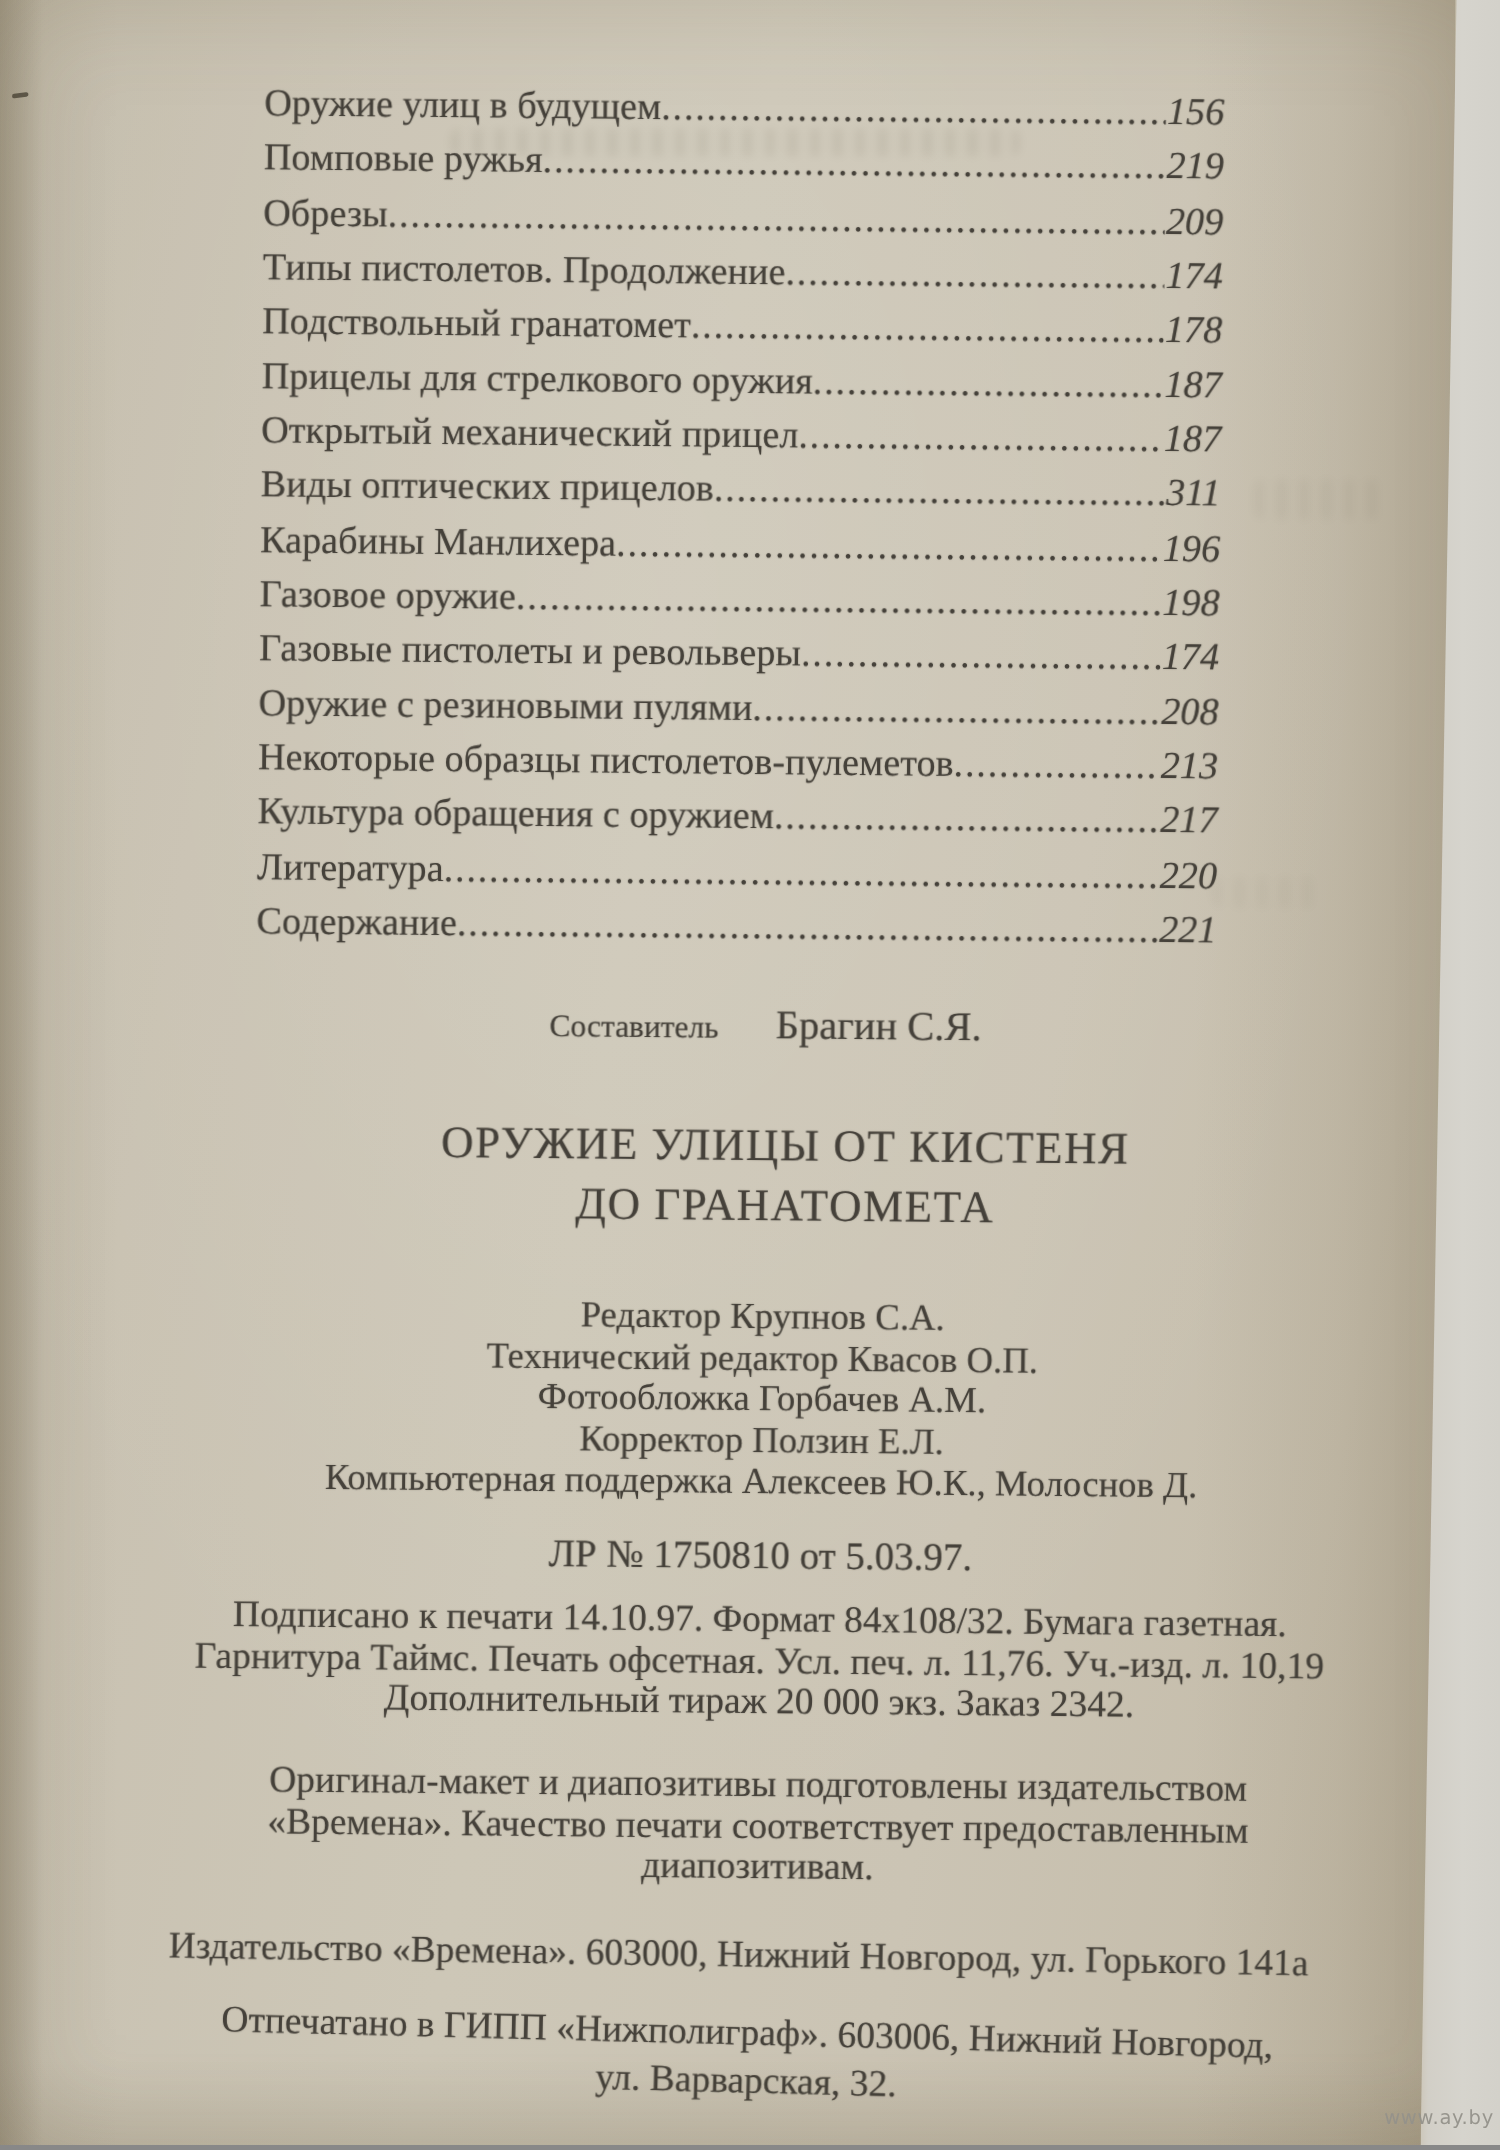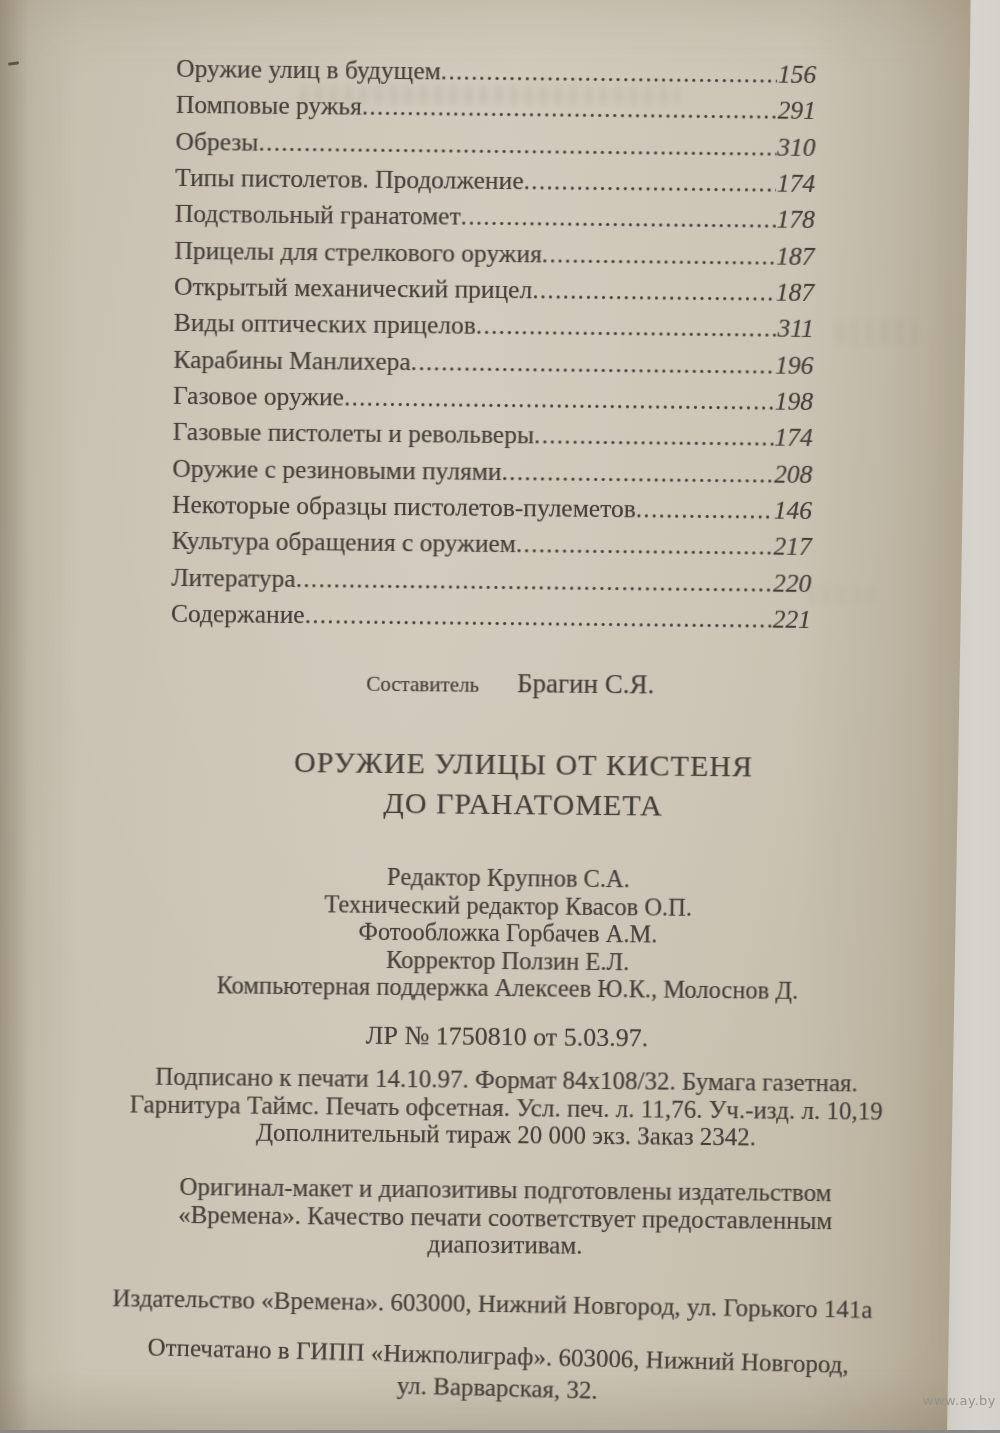--- a/index.html
+++ b/index.html
@@ -69,21 +69,21 @@
   .compiler .role{font-size:21px;}
   .compiler .name{font-size:27px;margin-left:38px;}
   .book-title{top:744px;font-size:30px;line-height:40px;letter-spacing:1px;transform:translateX(14px);}
   .credits{top:864px;font-size:24.5px;line-height:27.5px;}
   .license{top:1022px;font-size:26px;}
   .print-info{top:1066px;font-size:25px;line-height:27.5px;}
   .prepress{top:1176px;font-size:25px;line-height:27.5px;}
   .publisher{top:1290px;font-size:25px;transform:translateX(-12px) rotate(0.35deg);}
   .printer{top:1340px;font-size:25px;line-height:32px;transform:translateX(-6px) rotate(0.9deg);}
   .watermark{
-    position:absolute;right:4px;bottom:22px;z-index:6;
+    position:absolute;right:4px;bottom:10px;z-index:6;
     font-family:"DejaVu Sans","Liberation Sans",sans-serif;
     font-size:13px;letter-spacing:0.5px;color:rgba(148,145,138,0.95);
   }
 </style>
 </head>
 <body>
 
 <div class="page">
 
   <div class="smudge smudge-1"></div>
@@ -99,27 +99,27 @@
 
         <div class="toc-row">
           <span class="toc-label">Оружие улиц в будущем</span>
           <span class="toc-dots"></span>
           <span class="toc-page">156</span>
         </div>
 
         <div class="toc-row">
           <span class="toc-label">Помповые ружья</span>
           <span class="toc-dots"></span>
-          <span class="toc-page">291</span>
+          <span class="toc-page">219</span>
         </div>
 
         <div class="toc-row">
           <span class="toc-label">Обрезы</span>
           <span class="toc-dots"></span>
-          <span class="toc-page">310</span>
+          <span class="toc-page">209</span>
         </div>
 
         <div class="toc-row">
           <span class="toc-label">Типы пистолетов. Продолжение</span>
           <span class="toc-dots"></span>
           <span class="toc-page">174</span>
         </div>
 
         <div class="toc-row">
           <span class="toc-label">Подствольный гранатомет</span>
@@ -165,21 +165,21 @@
 
         <div class="toc-row">
           <span class="toc-label">Оружие с резиновыми пулями</span>
           <span class="toc-dots"></span>
           <span class="toc-page">208</span>
         </div>
 
         <div class="toc-row">
           <span class="toc-label">Некоторые образцы пистолетов-пулеметов</span>
           <span class="toc-dots"></span>
-          <span class="toc-page">146</span>
+          <span class="toc-page">213</span>
         </div>
 
         <div class="toc-row">
           <span class="toc-label">Культура обращения с оружием</span>
           <span class="toc-dots"></span>
           <span class="toc-page">217</span>
         </div>
 
         <div class="toc-row">
           <span class="toc-label">Литература</span>

